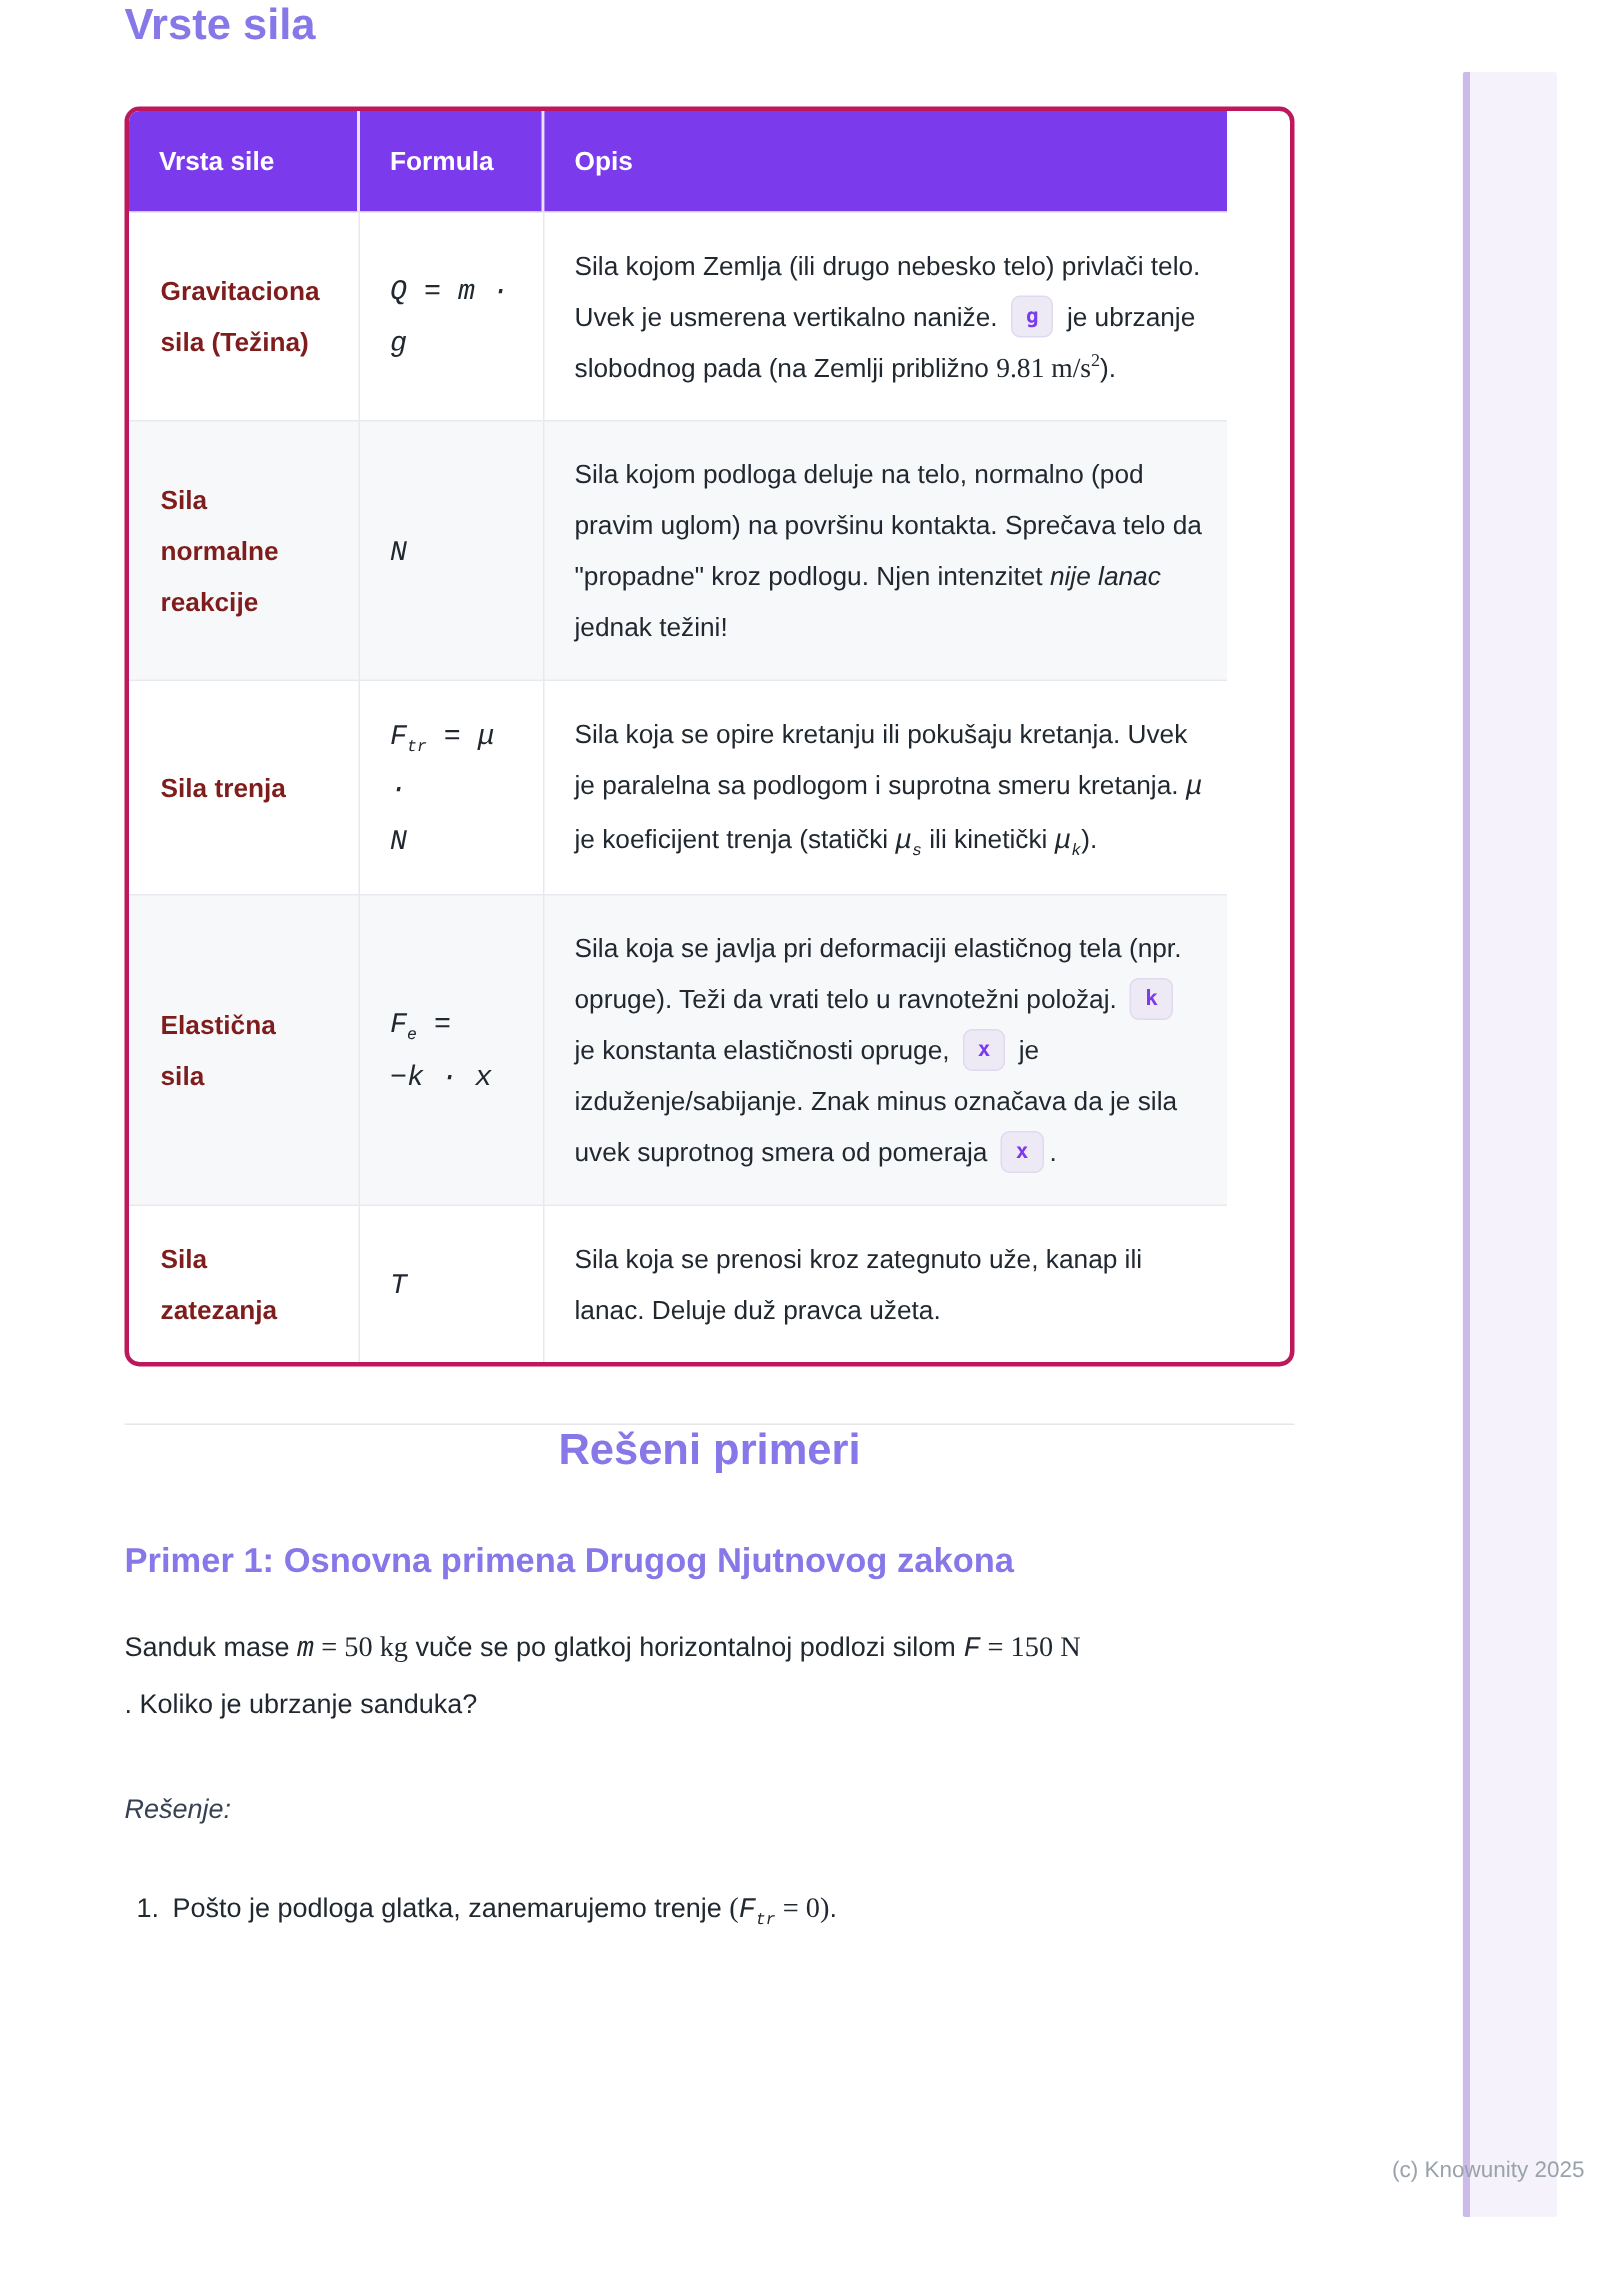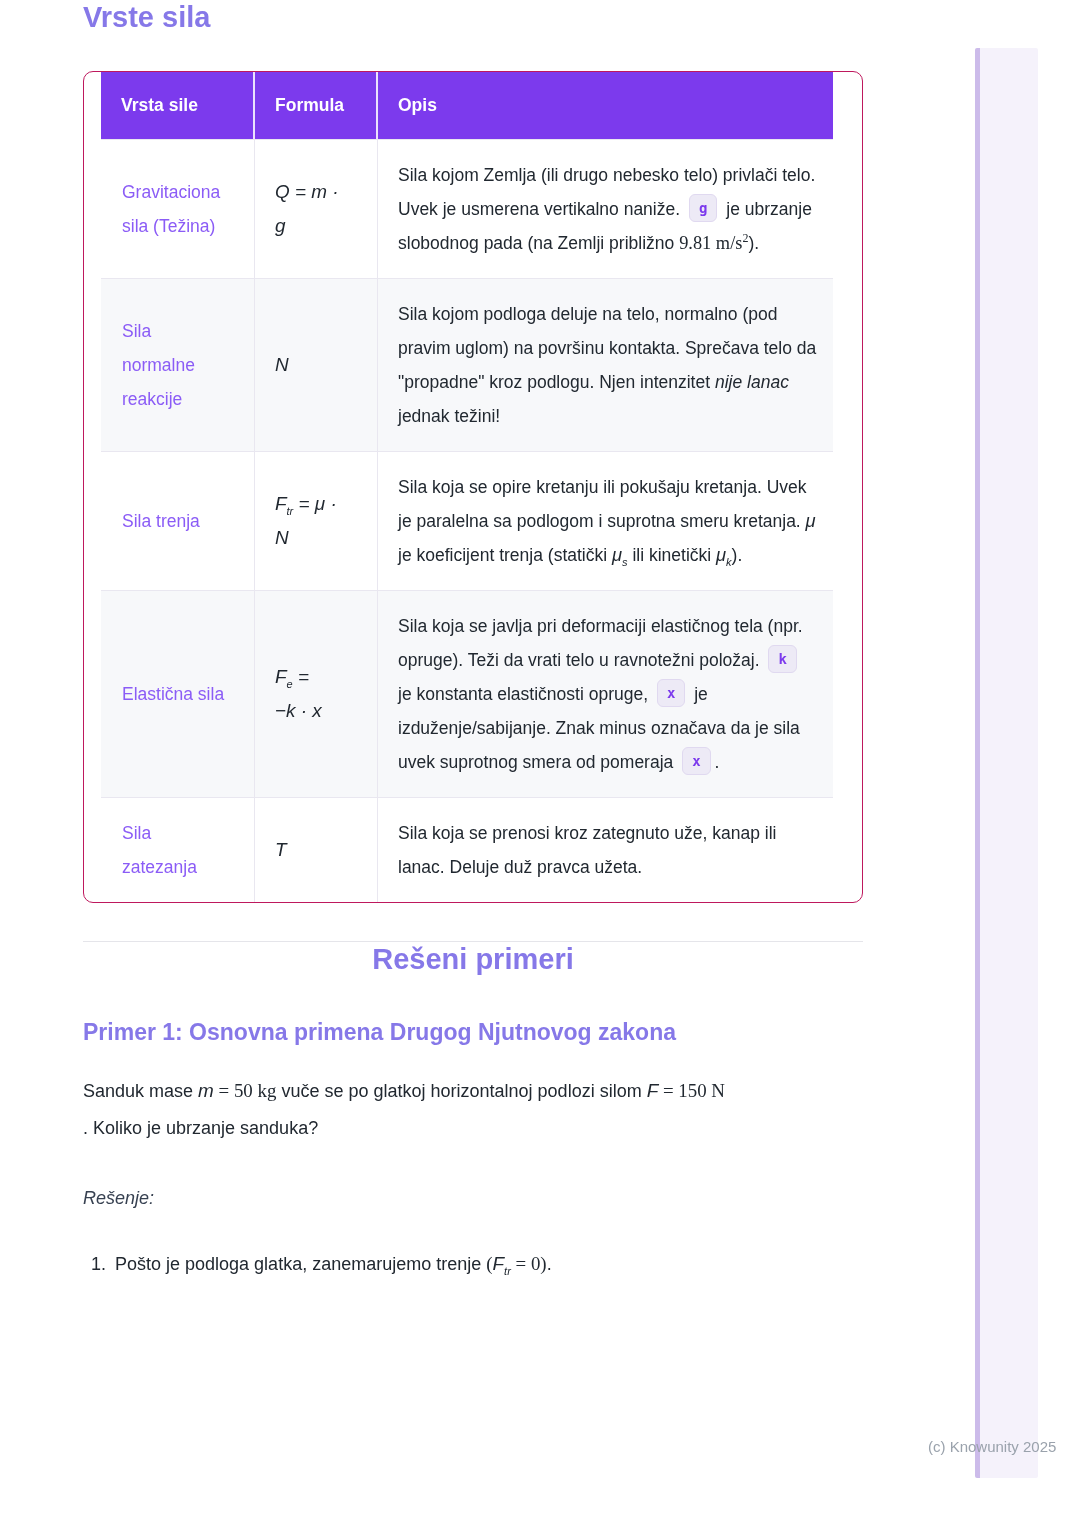--- a/index.html
+++ b/index.html
@@ -20,25 +20,24 @@
   h2.section-title {
     color: #8678e8;
     font-size: 29px;
     font-weight: 700;
     margin: 0;
     line-height: 34px;
   }
   .page-title { margin-top: 52px; }
   .table-wrap {
     margin-top: 37px;
-    border: 1px solid #be185d;
+    border: 3px solid #be185d;
     border-radius: 10px;
     overflow: hidden;
     background: #fff;
-    padding-left: 17px;
   }
   table {
     border-collapse: separate;
     border-spacing: 0;
     table-layout: fixed;
     width: 732px;
   }
   col.c-name { width: 154px; }
   col.c-formula { width: 123px; }
   col.c-desc { width: 455px; }
@@ -55,42 +54,42 @@
   tbody td {
     padding: 18px 17px;
     vertical-align: middle;
     border-top: 1px solid #e9e7f0;
     border-right: 1px solid #e9e7f0;
     background: transparent;
   }
   tbody td:last-child { border-right: none; }
   tbody tr:nth-child(even) { background: #f7f8fa; }
   td.name {
-    font-weight: 400;
+    font-weight: 700;
     font-size: 17.5px;
     line-height: 34px;
-    color: #8b5cf6;
+    color: #7f1d1d;
     padding-left: 21px;
     padding-right: 27px;
   }
   td.formula {
     font-size: 18px;
     line-height: 34px;
     padding-left: 20px;
     padding-right: 12px;
     font-family: "Liberation Serif", serif;
     font-style: italic;
   }
   td.desc {
     font-size: 17.5px;
     line-height: 34px;
     padding-left: 20px;
     padding-right: 16px;
   }
-  .seg-m  { font-family: Liberation Sans, sans-serif; font-style: italic; font-size: 105%; }
+  .seg-m  { font-family: Liberation Mono, monospace; font-style: italic; font-size: 105%; }
   .seg-mu { font-family: "Liberation Serif", serif; font-style: normal; font-size: 105%; }
   .seg-m sub, .seg-mu sub { font-size: 11px; line-height: 0; }
   .seg-m sup, .seg-mu sup { font-size: 12px; line-height: 0; }
   .seg-em { font-style: italic; }
   .seg-code {
     display: inline-block;
     background: #edeaf6;
     border: 1px solid #e0d9f0;
     color: #7c3aed;
     font-family: "DejaVu Sans Mono", monospace;

